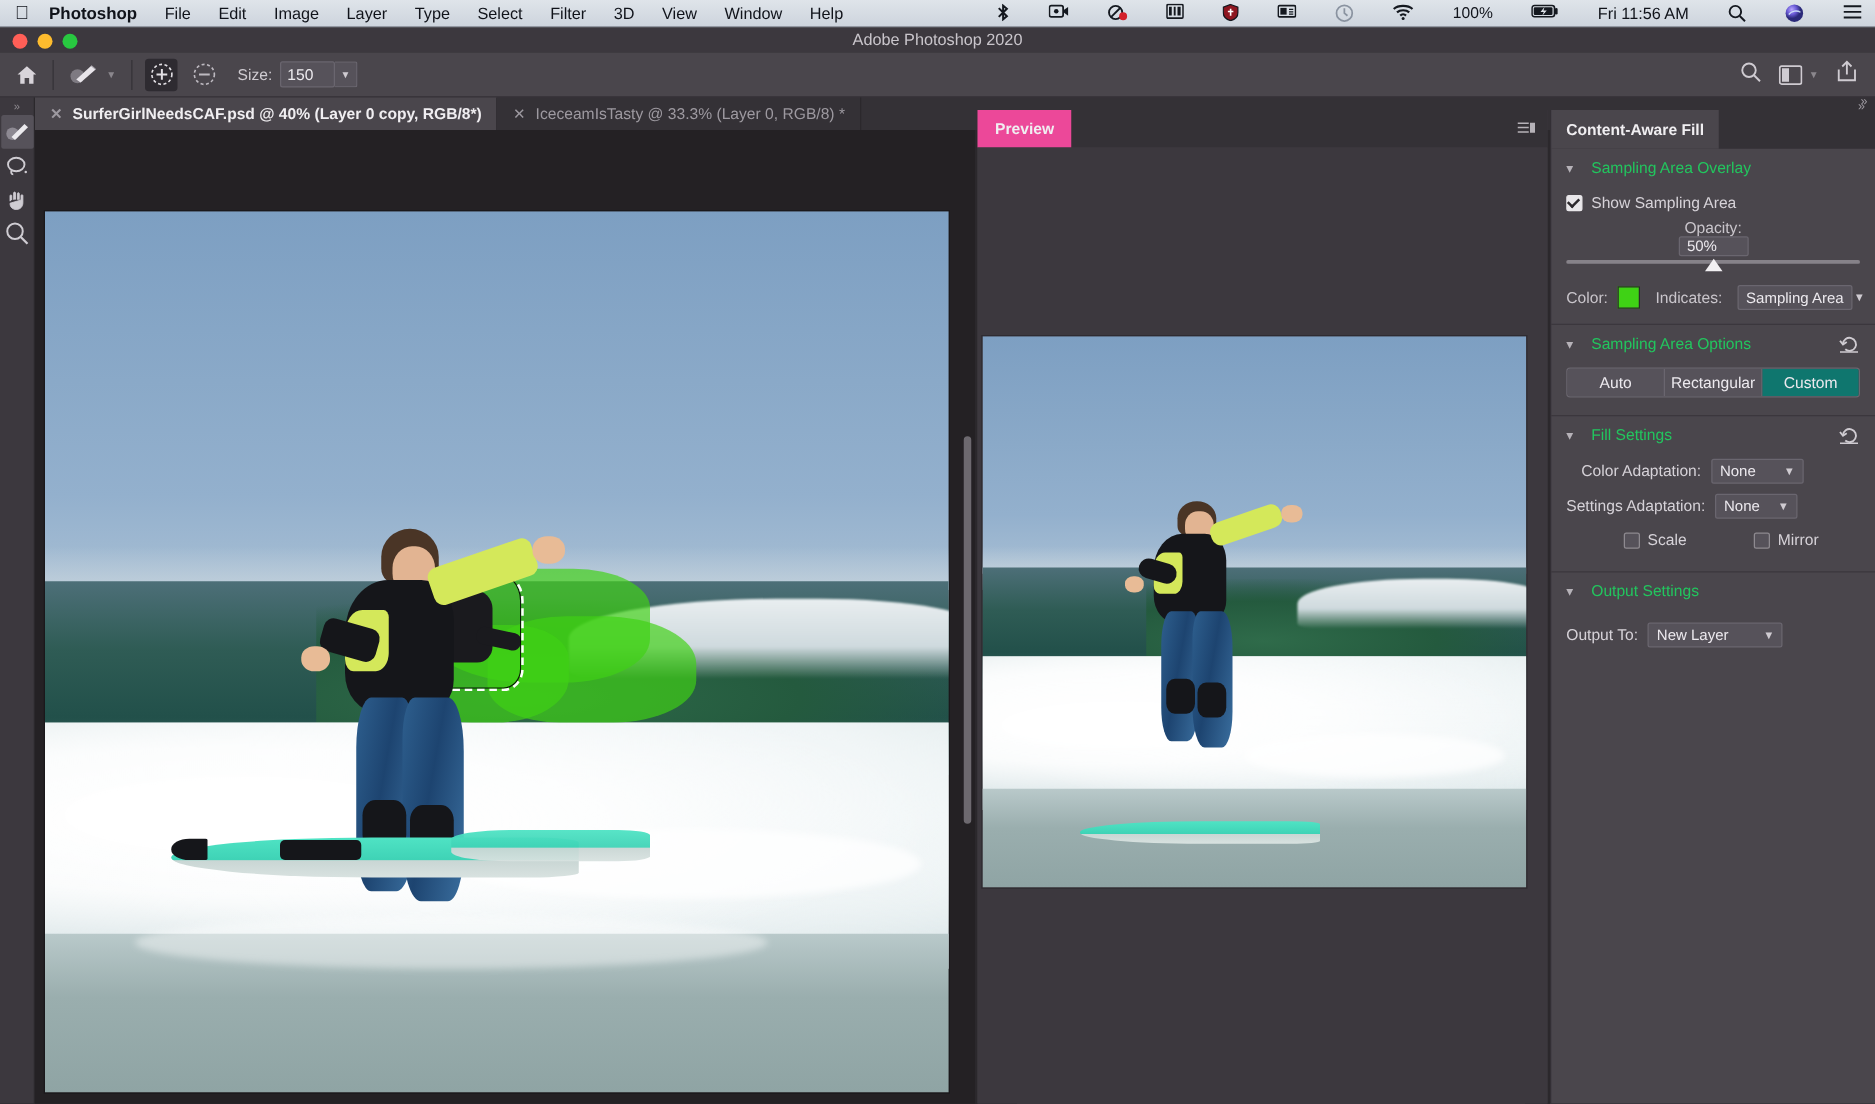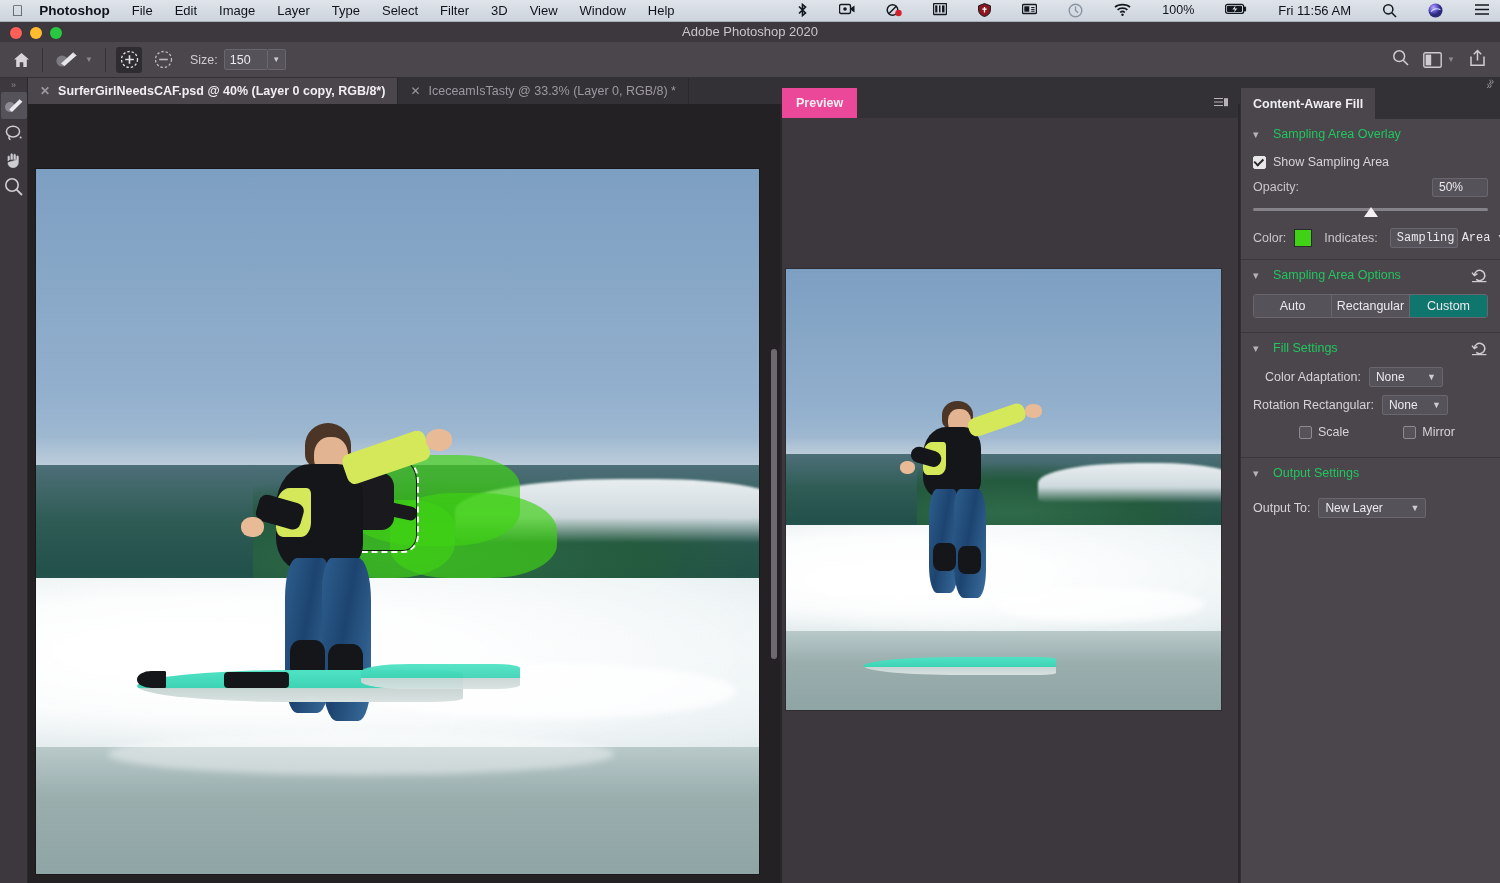--- a/index.html
+++ b/index.html
@@ -238,21 +238,21 @@
     background:#56525a; display:flex; align-items:center; justify-content:center;
   }
   .checkbox.checked { background:#e9e7ea; border-color:#e9e7ea; }
   .checkbox.checked::after {
     content:""; width:7px; height:4px; border-left:2px solid #2b282c;
     border-bottom:2px solid #2b282c; transform: rotate(-45deg) translate(0px,-1px);
   }
   .lbl { color:#d6d2d8; font-size:12.5px; }
   .lbl.dim { color:#c9c5cb; }
 
-  .opacity-row { height:24px; justify-content:space-between; }
+  .opacity-row { height:24px; justify-content:space-between;flex-direction:column; }
   .num-field {
     width:56px; height:19px; background:#56525a; border:1px solid #6a666f;
     border-radius:2px; color:#ece9ee; font-size:12px; display:flex;
     align-items:center; padding-left:6px;
   }
   .slider-wrap { padding: 6px 12px 0 12px; position:relative; height:24px; }
   .slider-track { height:3px; background:#868289; border-radius:2px; margin-top:3px; }
   .slider-thumb {
     position:absolute; top:8px; width:0; height:0;
     border-left:7px solid transparent; border-right:7px solid transparent;
@@ -620,21 +620,21 @@
       <span class="num-field">50%</span>
     </div>
     <div class="slider-wrap">
       <div class="slider-track"></div>
       <div class="slider-thumb" style="left:calc(12px + 50% - 19px);"></div>
     </div>
     <div class="row color-row">
       <span class="lbl dim">Color:</span>
       <span class="swatch" style="background: rgb(63, 210, 21);"></span>
       <span class="lbl dim" style="margin-left:4px;">Indicates:</span>
-      <span class="select" style="width:68px;margin-left:4px;font-family:Liberation Mono, monospace;">
+      <span class="select" style="width:92px;margin-left:4px;">
         <span class="sv">Sampling Area</span>
         <span class="sc">▼</span>
       </span>
     </div>
     <div class="divider"></div>
 
     <div class="section-head">
       <span class="chev">▾</span>
       <span class="section-title">Sampling Area Options</span>
       <span class="reset-icon">
@@ -664,21 +664,21 @@
       </span>
     </div>
     <div class="row fld-row">
       <span class="fld-label" style="margin-left:12px;">Color Adaptation:</span>
       <span class="select" style="width:74px;">
         <span class="sv">None</span>
         <span class="sc">▼</span>
       </span>
     </div>
     <div class="row fld-row">
-      <span class="fld-label">Rotation Rectangular:</span>
+      <span class="fld-label">Settings Adaptation:</span>
       <span class="select" style="width:66px;">
         <span class="sv">None</span>
         <span class="sc">▼</span>
       </span>
     </div>
     <div class="row mini-chk-row" style="gap:0;margin-left:46px;">
       <span class="mini-chk">
         <span class="checkbox"></span>
         <span class="lbl">Scale</span>
       </span>

